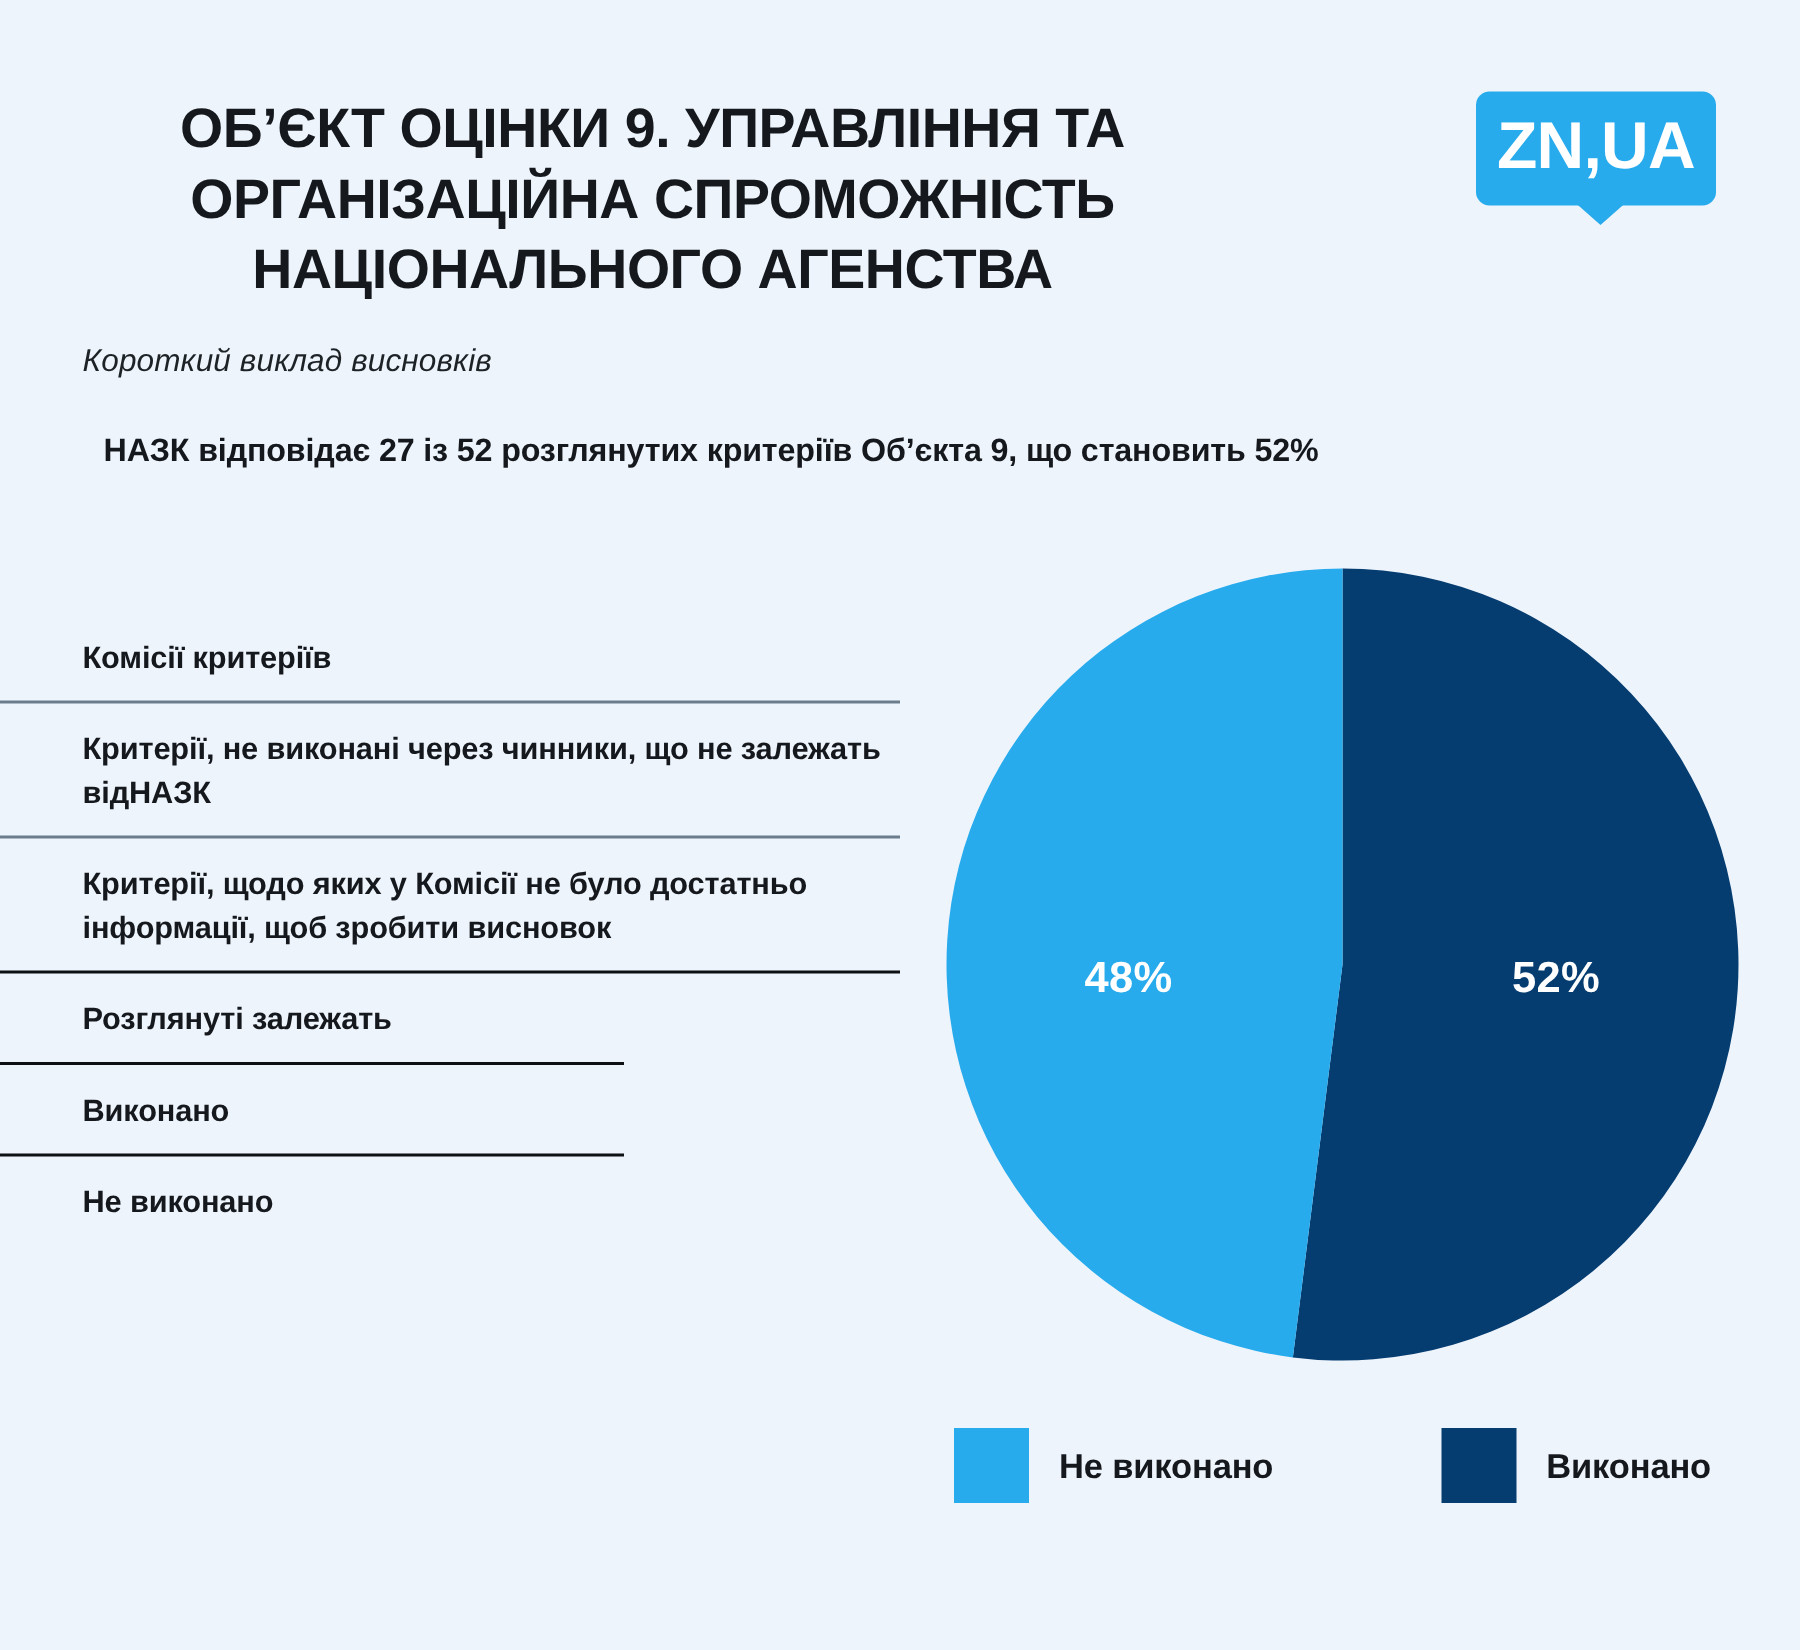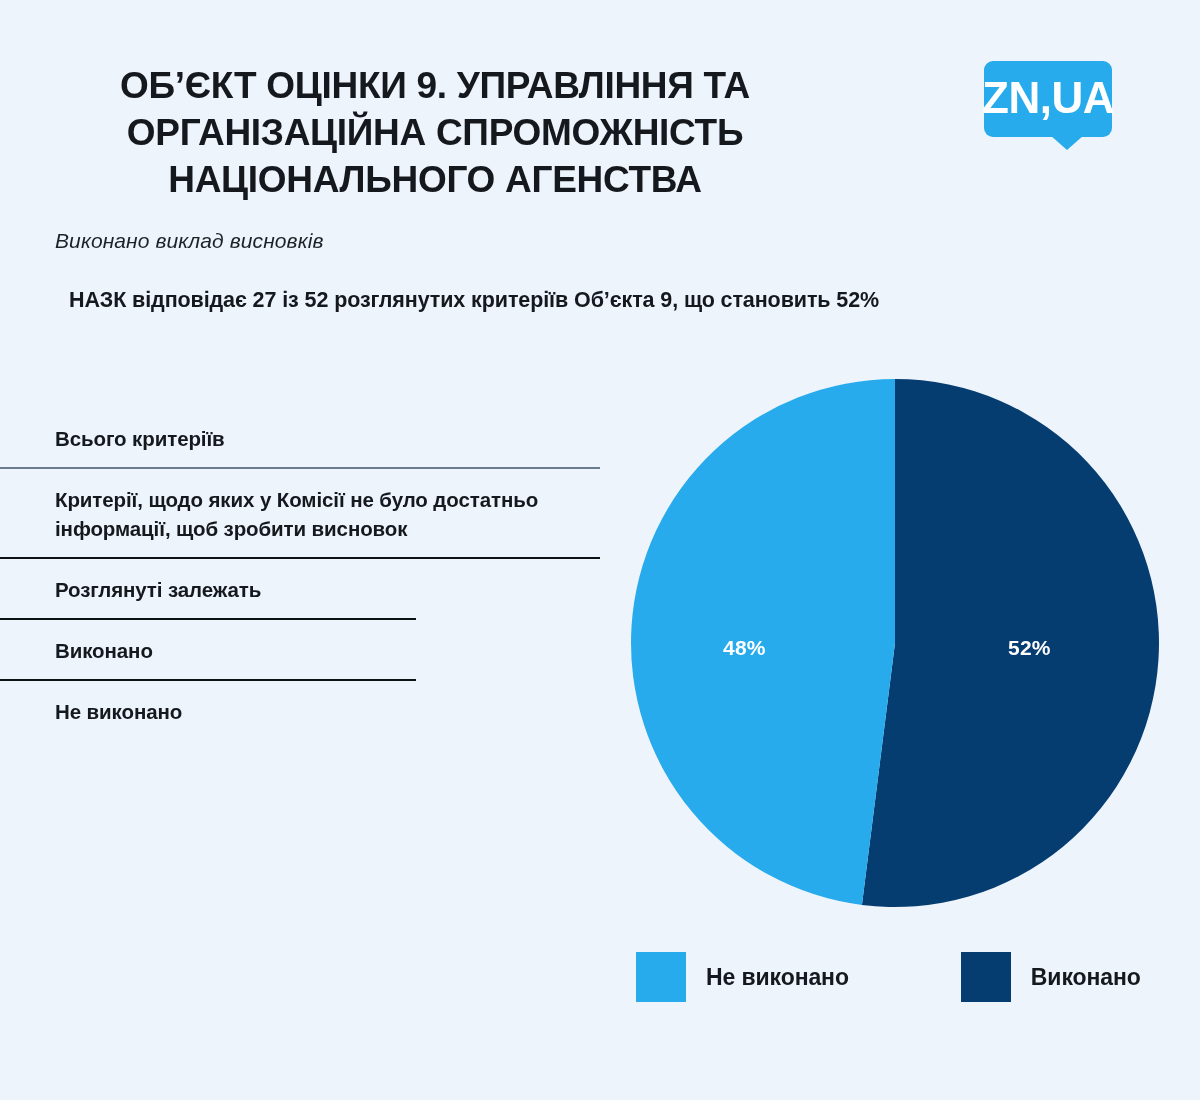--- a/index.html
+++ b/index.html
@@ -50,21 +50,21 @@
     font-weight: bold;
     color: #15191e;
     letter-spacing: -0.1px;
   }
 
   
   #logo {
     position: absolute;
     left: 984px;
     top: 61px;
-    width: 128px;
+    width: 160px;
     height: 76px;
   }
   #logo-bubble {
     position: absolute;
     inset: 0;
     background: #27abed;
     border-radius: 9px;
     display: flex;
     align-items: center;
     justify-content: center;
@@ -134,21 +134,21 @@
     width: 530px;
     height: 530px;
   }
   #pie-svg {
     display: block;
     width: 530px;
     height: 530px;
   }
   .pie-label {
     position: absolute;
-    font-size: 21px;
+    font-size: 29px;
     font-weight: bold;
     color: #ffffff;
     letter-spacing: 0.2px;
   }
   #pie-label-a { left: 93px; top: 258px; }
   #pie-label-b { left: 378px; top: 258px; }
 
   
   #legend {
     position: absolute;
@@ -174,35 +174,39 @@
     margin-left: 20px;
     white-space: nowrap;
     letter-spacing: -0.1px;
   }
 </style>
 </head>
 <body>
 
 <div id="header">
   <h1 id="title">ОБ’ЄКТ ОЦІНКИ 9. УПРАВЛІННЯ ТА ОРГАНІЗАЦІЙНА СПРОМОЖНІСТЬ НАЦІОНАЛЬНОГО АГЕНСТВА</h1>
-  <div id="subtitle">Виконано виклад висновків</div>
+  <div id="subtitle">Короткий виклад висновків</div>
 </div>
 
 <div id="summary">НАЗК відповідає 27 із 52 розглянутих критеріїв Об’єкта 9, що становить 52%</div>
 
 <div id="logo">
   <div id="logo-tail"></div>
   <div id="logo-bubble">
     <span id="logo-text">ZN,UA</span>
   </div>
 </div>
 
 <div id="criteria-list">
   <div class="criteria-row">
-    <div class="criteria-label">Всього критеріїв</div>
+    <div class="criteria-label">Комісії критеріїв</div>
+    <div class="criteria-divider wide"></div>
+  </div>
+  <div class="criteria-row">
+    <div class="criteria-label">Критерії, не виконані через чинники, що не залежать відНАЗК</div>
     <div class="criteria-divider wide"></div>
   </div>
   <div class="criteria-row">
     <div class="criteria-label">Критерії, щодо яких у Комісії не було достатньо інформації, щоб зробити висновок</div>
     <div class="criteria-divider dark"></div>
   </div>
   <div class="criteria-row">
     <div class="criteria-label">Розглянуті залежать</div>
     <div class="criteria-divider short"></div>
   </div>

